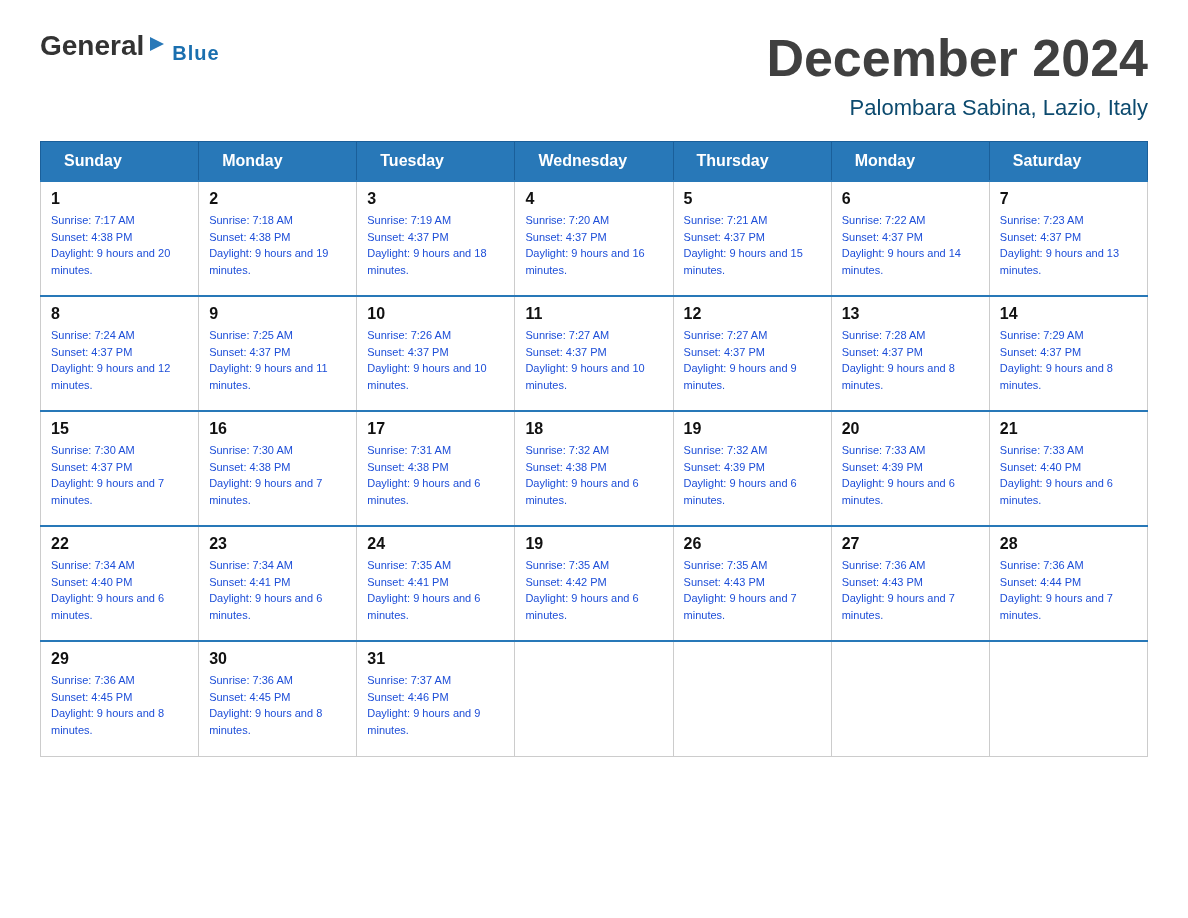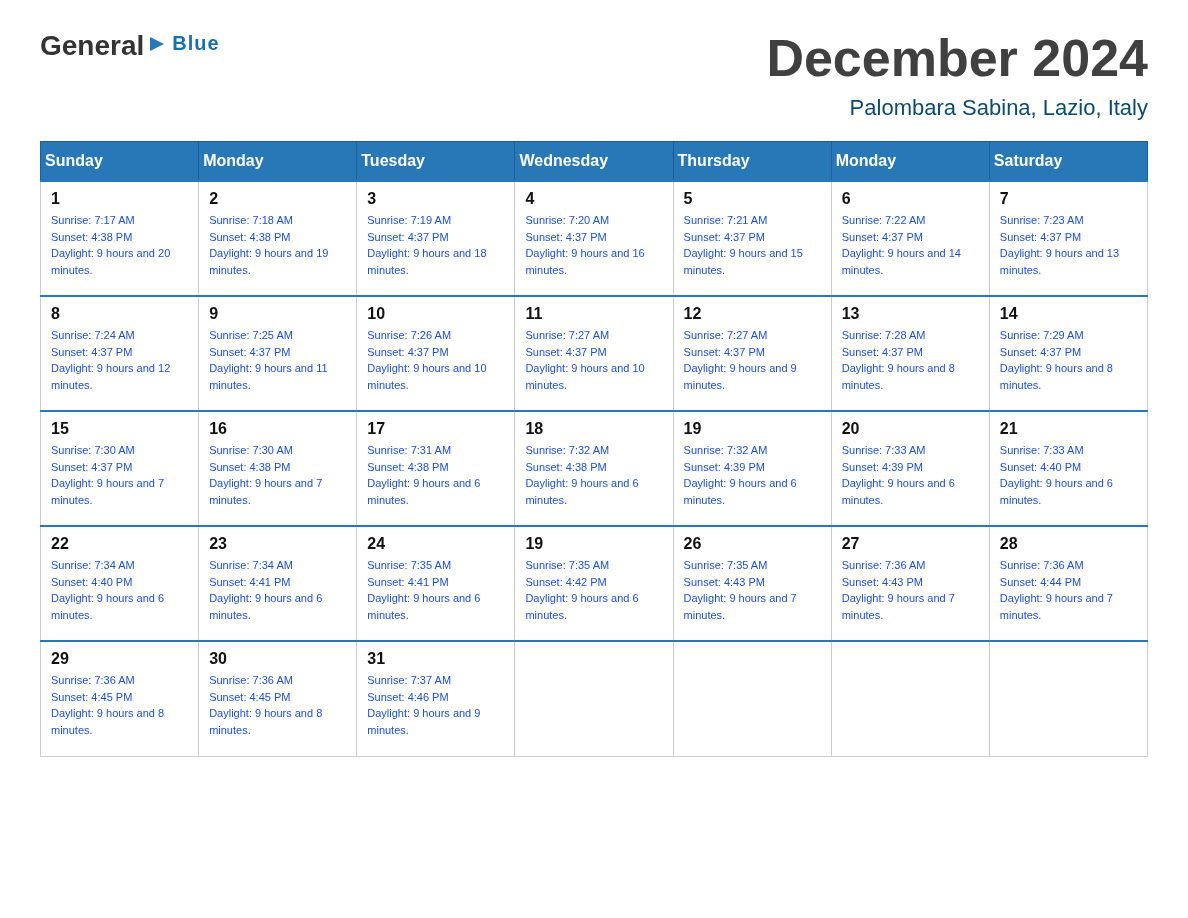--- a/index.html
+++ b/index.html
@@ -19,21 +19,21 @@
     .logo-area {
       display: flex;
       flex-direction: row;
       align-items: flex-start;
     }
     .logo-blue-bar {
       color: #1a6faf;
       font-size: 20px;
       font-weight: bold;
       letter-spacing: 1px;
-      margin-top: 2px;
+      margin-top: 12px;
       margin-left: 4px;
     }
     .title-area {
       text-align: right;
     }
     .month-title {
       font-size: 52px;
       font-weight: bold;
       color: #404040;
       line-height: 1.1;
@@ -46,21 +46,21 @@
     .calendar-table {
       width: 100%;
       border-collapse: collapse;
       table-layout: fixed;
     }
     .calendar-table thead tr th {
       background-color: #2878b8;
       color: #fff;
       font-size: 16px;
       font-weight: bold;
-      padding: 10px 4px;
+      padding: 10px 23px;
       text-align: left;
       border: 1px solid #1a5f9a;
     }
     .calendar-table tbody tr td {
       vertical-align: top;
       padding: 8px 10px;
       border: 1px solid #ccc;
       border-top: 2px solid #2878b8;
       font-size: 13px;
       color: #333;

